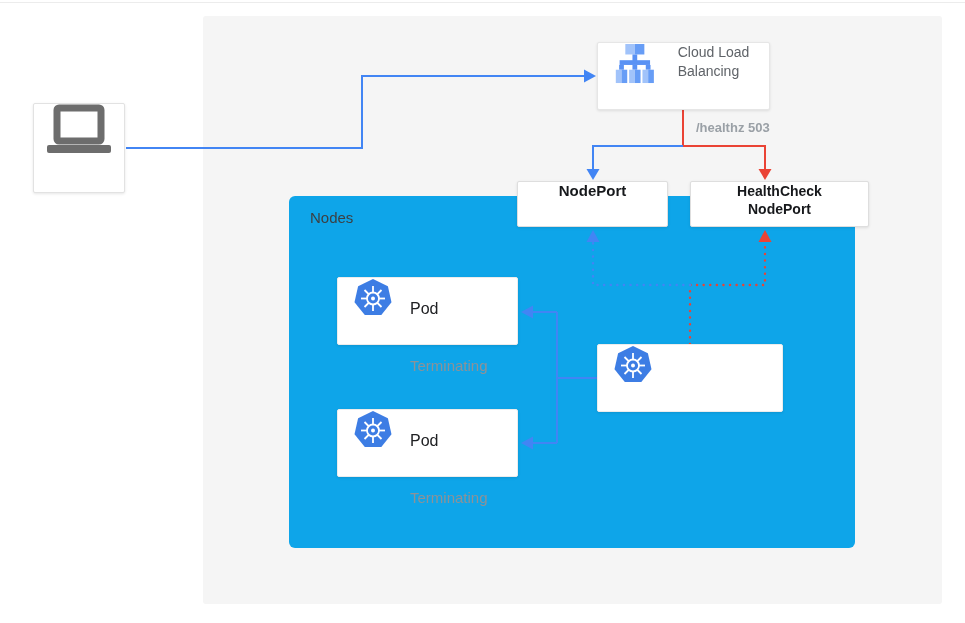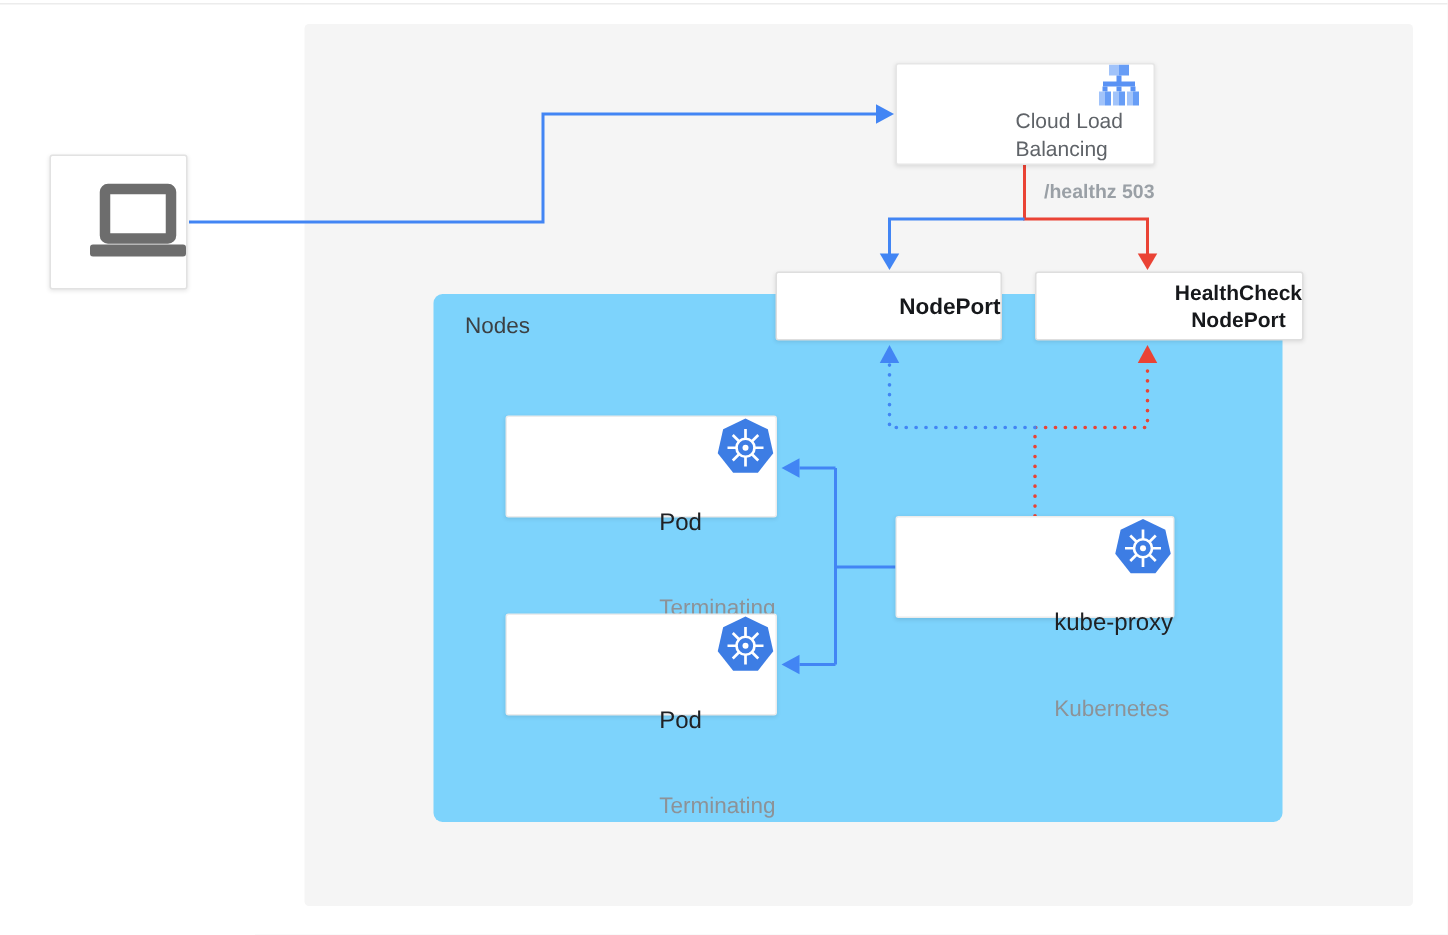--- a/index.html
+++ b/index.html
@@ -8,35 +8,35 @@
     background:#ffffff;font-family:"Liberation Sans",sans-serif;
     -webkit-font-smoothing:antialiased;
   }
   .hairline-top{position:absolute;left:0;top:2px;width:965px;height:1px;background:#ececec;}
   .panel-gray{
     position:absolute;left:203px;top:16px;width:739px;height:588px;
     background:#f5f5f5;border-radius:3px;z-index:0;
   }
   .panel-nodes{
     position:absolute;left:289px;top:196px;width:566px;height:352px;
-    background:#7dd3fc;border-radius:6px;z-index:1;
+    background:#0ea5e9;border-radius:6px;z-index:1;
   }
   .nodes-label{
     position:absolute;left:21px;top:13px;font-size:15px;color:#3c4043;
   }
   svg.overlay{position:absolute;left:0;top:0;z-index:2;pointer-events:none;}
   .edge-blue{stroke:#4285f4;fill:none;stroke-width:2;}
   .edge-red{stroke:#ea4335;fill:none;stroke-width:2;}
   .edge-dotted{stroke-width:2.4;stroke-dasharray:0.1 6.5;stroke-linecap:round;}
   .head-blue{fill:#4285f4;stroke:none;}
   .head-red{fill:#ea4335;stroke:none;}
   .card{
     position:absolute;background:#ffffff;border:1px solid #e6e6e6;
     box-shadow:0 1px 3px rgba(0,0,0,.10);box-sizing:border-box;z-index:3;
-    display:flex;align-items:flex-end;flex-direction:column;
+    display:flex;align-items:flex-start;
   }
   .card-client{left:33px;top:103px;width:92px;height:90px;justify-content:center;border-color:#e2e2e2;border-radius:2px;}
   .card-clb{left:597px;top:42px;width:173px;height:68px;padding-left:14px;border-radius:2px;}
   .card-clb .txt{margin-left:20px;font-size:14px;line-height:19px;color:#5f6368;width:92px;}
   .card-port{height:46px;top:181px;justify-content:center;text-align:center;border-color:#dedede;border-radius:2px;}
   .card-nodeport{left:517px;width:151px;}
   .card-hcport{left:690px;width:179px;}
   .port-label{font-size:15px;font-weight:bold;color:#16181b;}
   .hc-label{font-size:14px;font-weight:bold;color:#16181b;line-height:18px;}
   .card-entity{padding-left:15px;border-radius:2px;border-color:#ececec;}
@@ -177,17 +177,13 @@
       <line x1="20" y1="20.5" x2="8" y2="20.5"></line>
         <line x1="20" y1="20.5" x2="32" y2="20.5"></line>
       <line x1="20" y1="20.5" x2="11.5" y2="12"></line>
         <line x1="20" y1="20.5" x2="28.5" y2="12"></line>
       <line x1="20" y1="20.5" x2="11.5" y2="29"></line>
         <line x1="20" y1="20.5" x2="28.5" y2="29"></line>
       <circle cx="20" cy="20.5" r="6" fill="#3d7de4"></circle>
     </g>
     <circle cx="20" cy="20.5" r="2" fill="#ffffff"></circle>
   </svg>
-  <div class="entity-text">
-    <div class="entity-title">kube-proxy</div>
-    <div class="entity-sub">Kubernetes</div>
-  </div>
 </div>
 
 </body></html>

